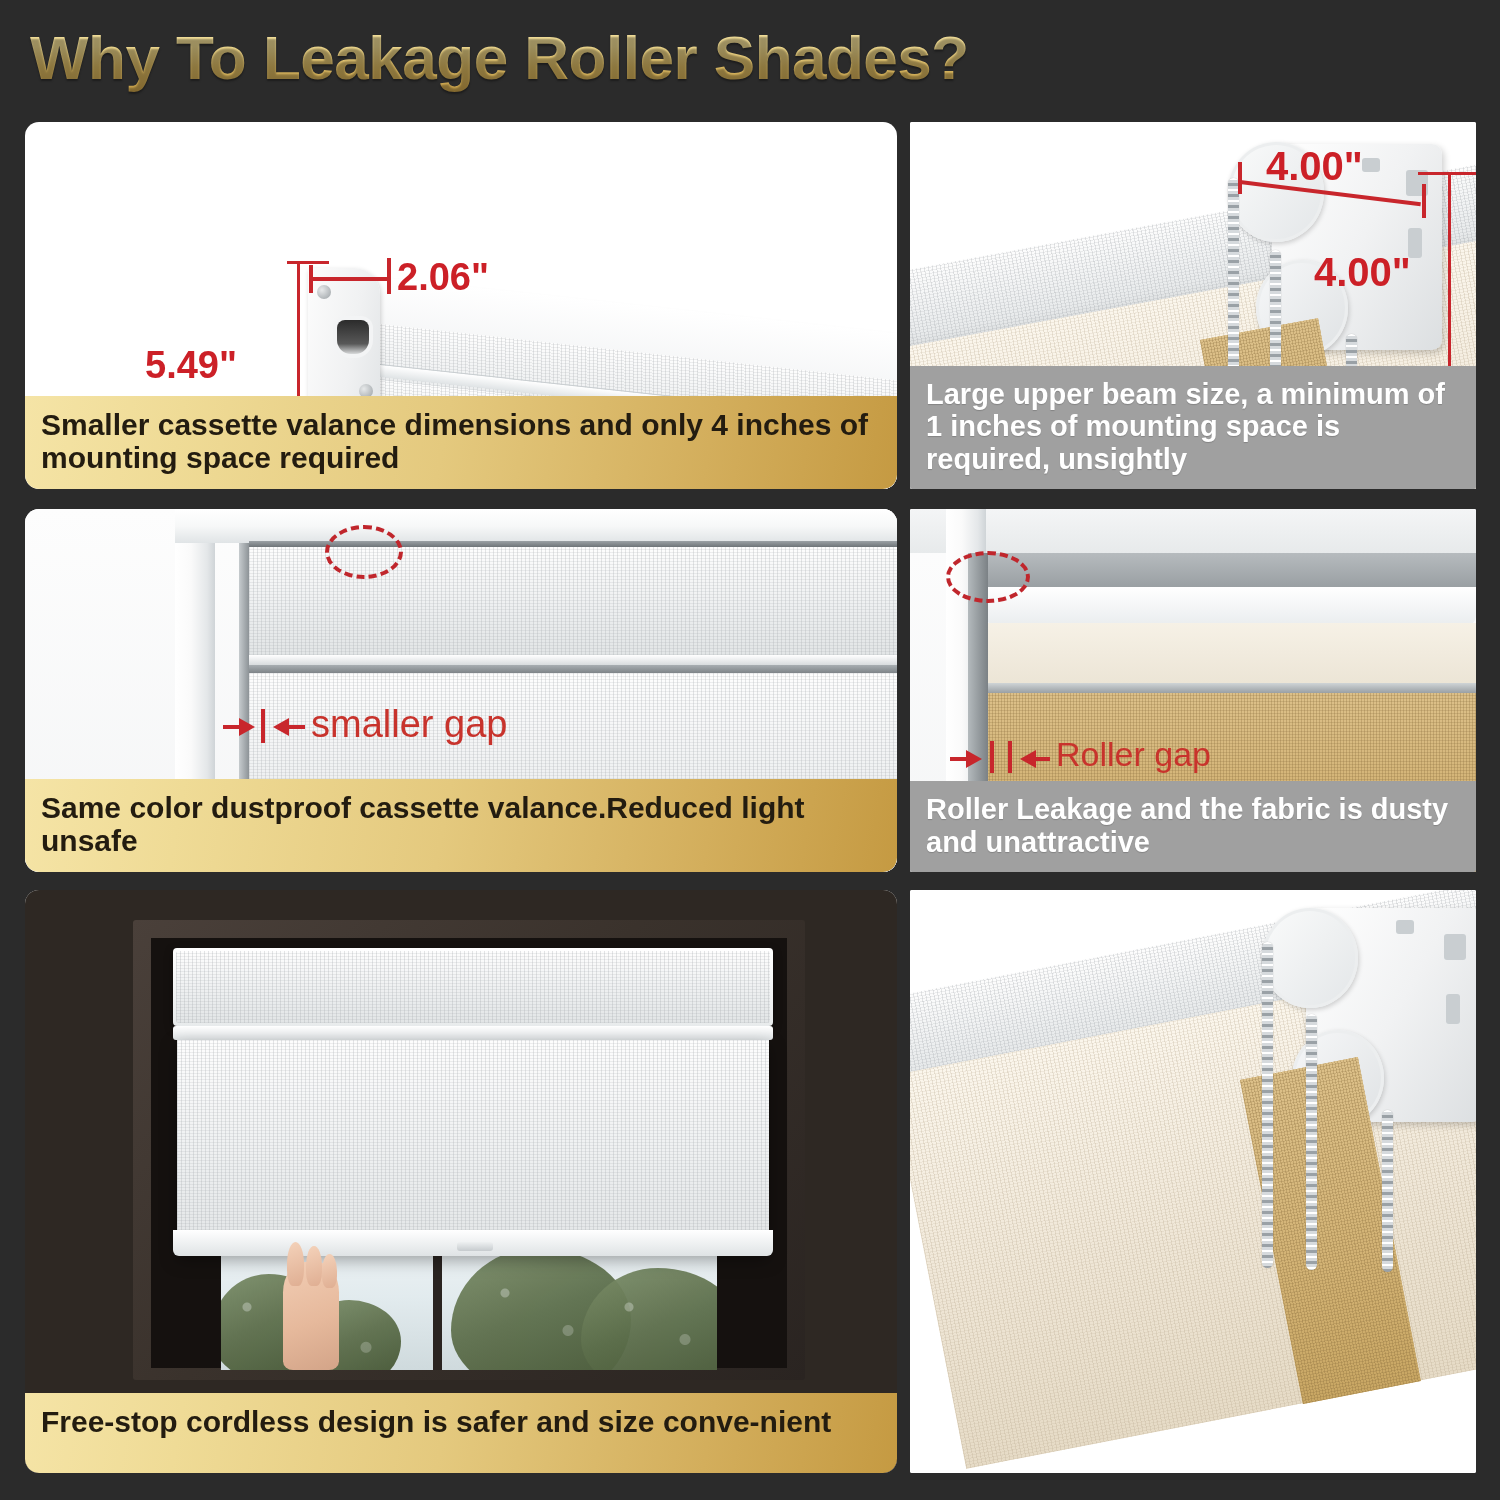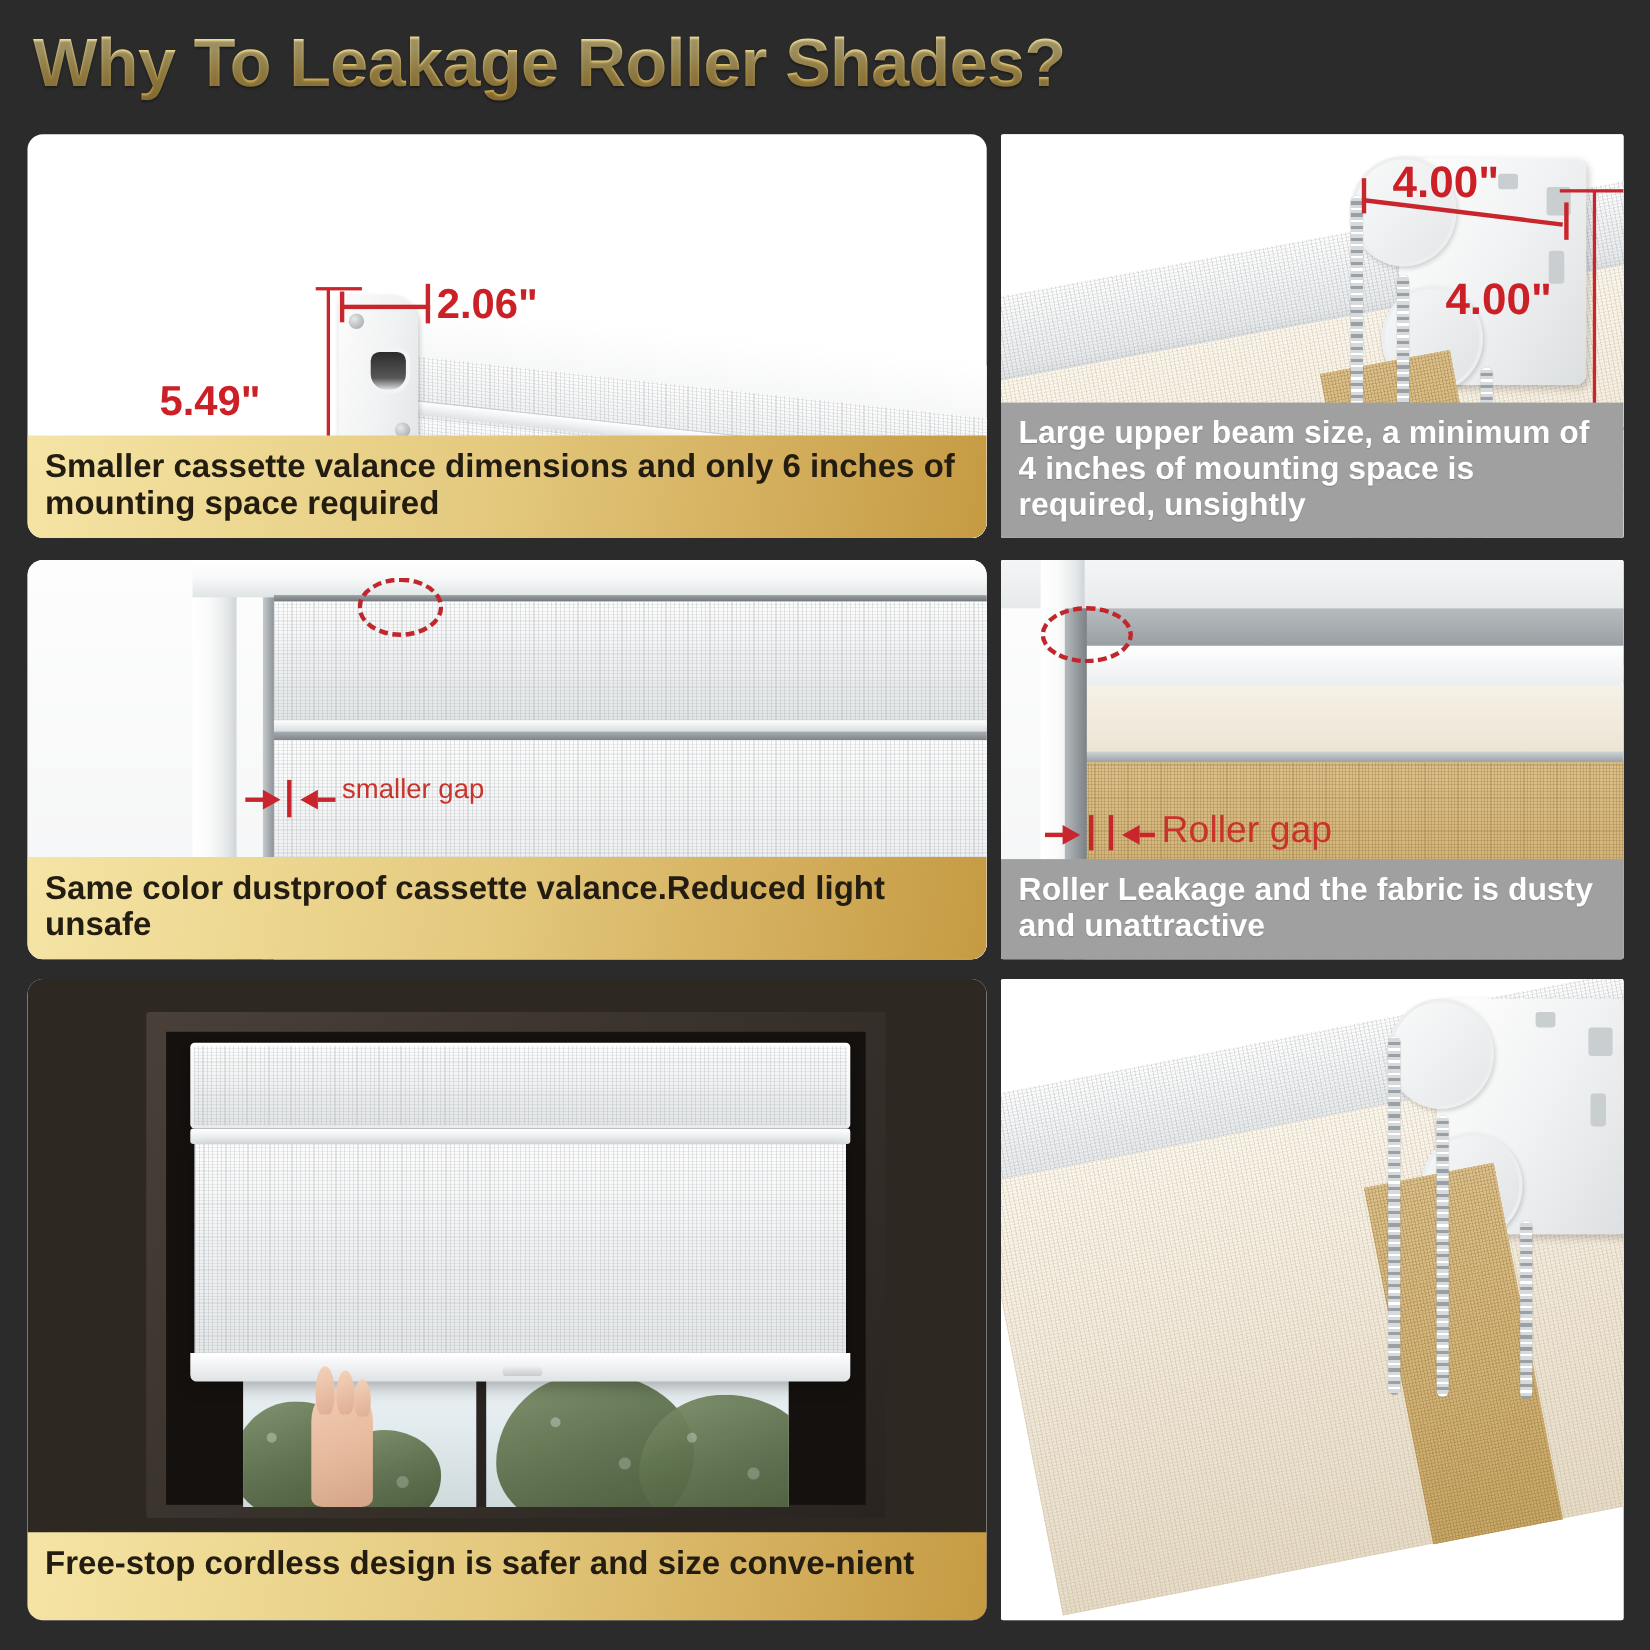--- a/index.html
+++ b/index.html
@@ -342,21 +342,21 @@
     <div class="tick" style="left:284px; top:143px; width:4px; height:28px;"></div>
     <div class="tick" style="left:362px; top:136px; width:4px; height:36px;"></div>
     <div class="dim-label" style="left:372px; top:134px; font-size:38px;">2.06"</div>
 
     <div class="dim-line" style="left:272px; top:140px; width:3px; height:208px;"></div>
     <div class="tick" style="left:262px; top:139px; width:42px; height:3px;"></div>
     <div class="tick" style="left:252px; top:345px; width:52px; height:3px;"></div>
     <div class="dim-label" style="left:120px; top:222px; font-size:38px;">5.49"</div>
   </div>
 
-  <div class="caption gold">Smaller cassette valance dimensions and only 6 inches of mounting space required</div>
+  <div class="caption gold">Smaller cassette valance dimensions and only 4 inches of mounting space required</div>
 </div>
 
 <div class="panel right row1">
   <div class="scene" style="background:#ffffff;">
 
     <div class="r-tube linen-white"></div>
     <div class="r-fabric linen-cream"></div>
     <div style="position:absolute; left:290px; top:218px; width:120px; height:300px;
                 transform:rotate(-10.5deg); transform-origin:left top; z-index:6;" class="linen-tan"></div>
 
@@ -375,21 +375,21 @@
     <div class="tick" style="left:328px; top:40px; width:4px; height:32px;"></div>
     <div class="tick" style="left:512px; top:62px; width:4px; height:34px;"></div>
     <div class="dim-label" style="left:356px; top:22px; font-size:40px;">4.00"</div>
 
     <div class="dim-line" style="left:538px; top:52px; width:3px; height:216px;"></div>
     <div class="tick" style="left:508px; top:50px; width:58px; height:3px;"></div>
     <div class="tick" style="left:494px; top:266px; width:72px; height:3px;"></div>
     <div class="dim-label" style="left:404px; top:128px; font-size:40px;">4.00"</div>
   </div>
 
-  <div class="caption gray">Large upper beam size, a minimum of 4 inches of mounting space is required, unsightly</div>
+  <div class="caption gray">Large upper beam size, a minimum of 1 inches of mounting space is required, unsightly</div>
 </div>
 
 <div class="panel left row2">
   <div class="scene">
     <div class="wall"></div>
 
     <div class="frame-v" style="left:150px; top:0; width:40px; height:100%;"></div>
     <div class="frame-top" style="left:150px; top:0; width:722px; height:34px;"></div>
 
     <div style="position:absolute; left:224px; top:32px; width:652px; height:6px;
@@ -404,21 +404,21 @@
     <div style="position:absolute; left:214px; top:34px; width:10px; height:338px;
                 background:linear-gradient(90deg,#c6cbce,#8d9397);"></div>
 
     <div class="dashed-ring" style="left:300px; top:16px; width:78px; height:54px;"></div>
 
     <div class="arrow-stem" style="left:198px; top:216px; width:18px;"></div>
     <div class="arrow-r" style="left:214px; top:209px;"></div>
     <div class="tick" style="left:236px; top:200px; width:4px; height:34px;"></div>
     <div class="arrow-l" style="left:248px; top:209px;"></div>
     <div class="arrow-stem" style="left:264px; top:216px; width:16px;"></div>
-    <div class="annot-label" style="left:286px; top:194px; font-size:25px;">smaller gap</div>
+    <div class="annot-label" style="left:286px; top:194px; font-size:38px;">smaller gap</div>
   </div>
 
   <div class="caption gold">Same color dustproof cassette valance.Reduced light unsafe</div>
 </div>
 
 <div class="panel right row2">
   <div class="scene">
     <div class="wall"></div>
     <div style="position:absolute; left:0; top:0; width:100%; height:44px;
                 background:linear-gradient(180deg,#f4f5f6,#e7eaeb);"></div>

